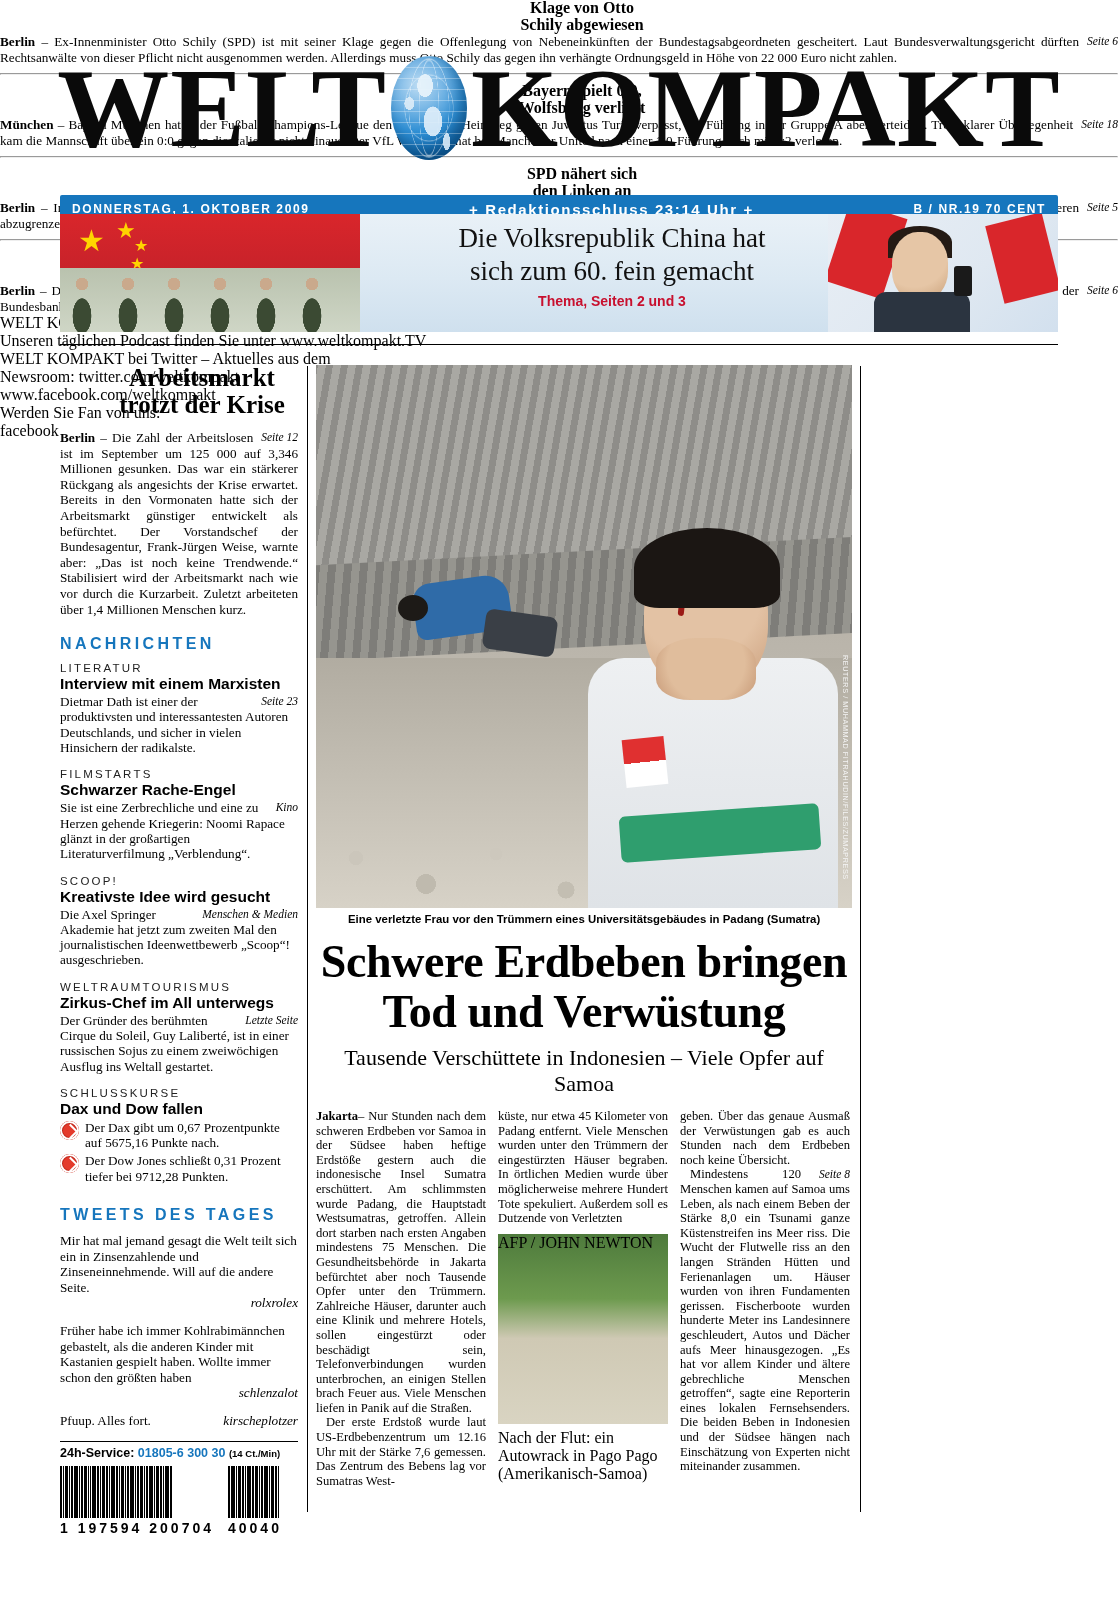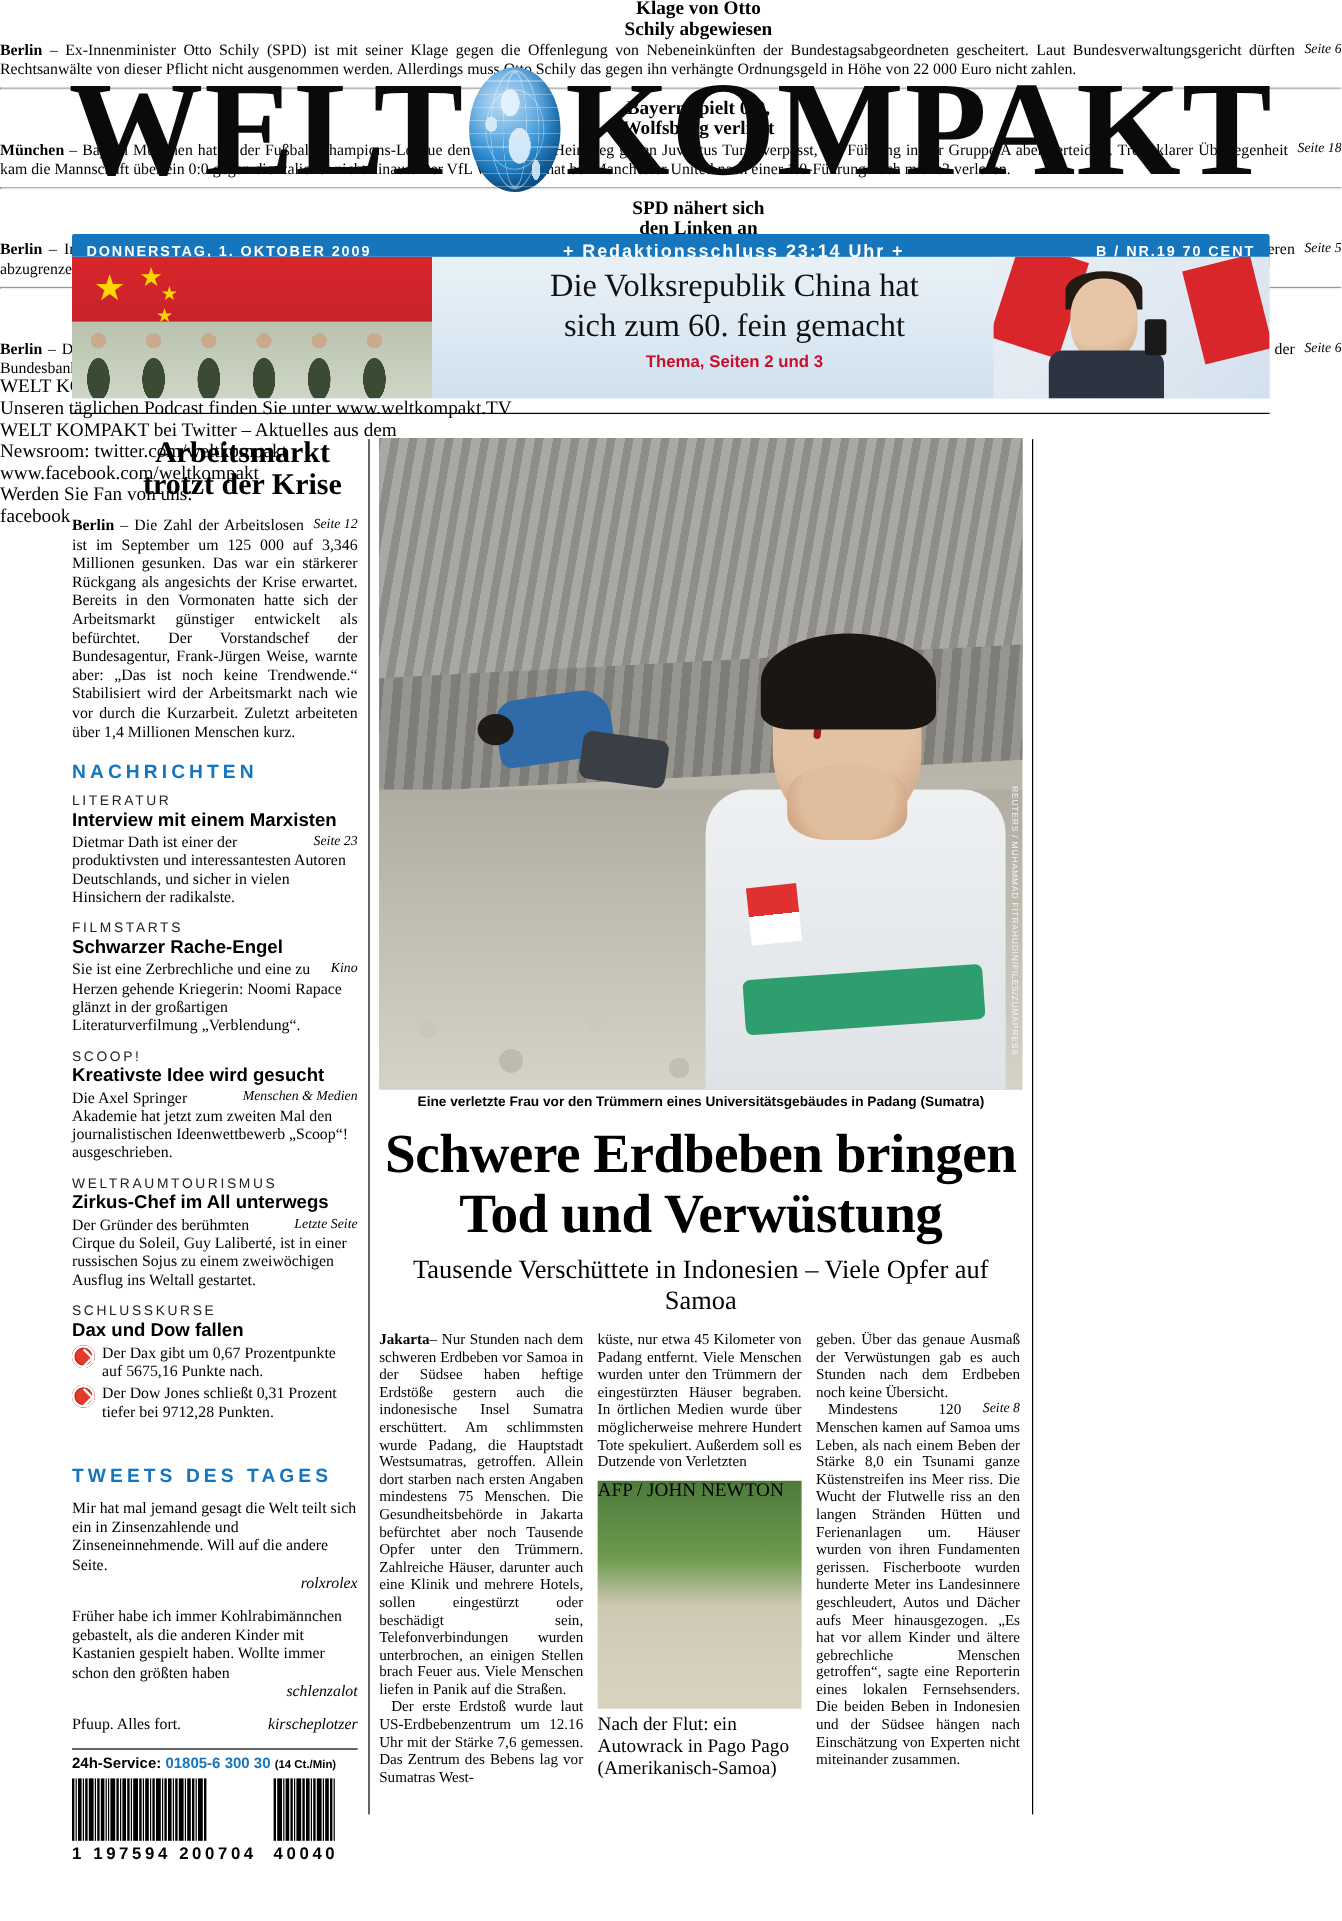--- a/index.html
+++ b/index.html
@@ -548,21 +548,21 @@
       <div class="kurs-row">
         <span class="kurs-ico"></span>
         <span class="kurs-txt">Der Dax gibt um 0,67 Prozentpunkte auf 5675,16 Punkte nach.</span>
       </div>
       <div class="kurs-row">
         <span class="kurs-ico"></span>
         <span class="kurs-txt">Der Dow Jones schließt 0,31 Prozent tiefer bei 9712,28 Punkten.</span>
       </div>
     </div>
 
-    <div class="sec-head" style="margin-top:38px;">TWEETS DES TAGES</div>
+    <div class="sec-head" style="margin-top:22px;">TWEETS DES TAGES</div>
 
     <div class="tweet clearfix">
       <span>Mir hat mal jemand gesagt die Welt teilt sich ein in Zinsenzahlende und Zinseneinnehmende. Will auf die andere Seite.</span>
       <div style="text-align:right;"><span class="handle" style="float:none;">rolxrolex</span></div>
     </div>
     <div class="tweet clearfix">
       <span>Früher habe ich immer Kohlrabimännchen gebastelt, als die anderen Kinder mit Kastanien gespielt haben. Wollte immer schon den größten haben</span>
       <div style="text-align:right;"><span class="handle" style="float:none;">schlenzalot</span></div>
     </div>
     <div class="tweet tweet-inline">

